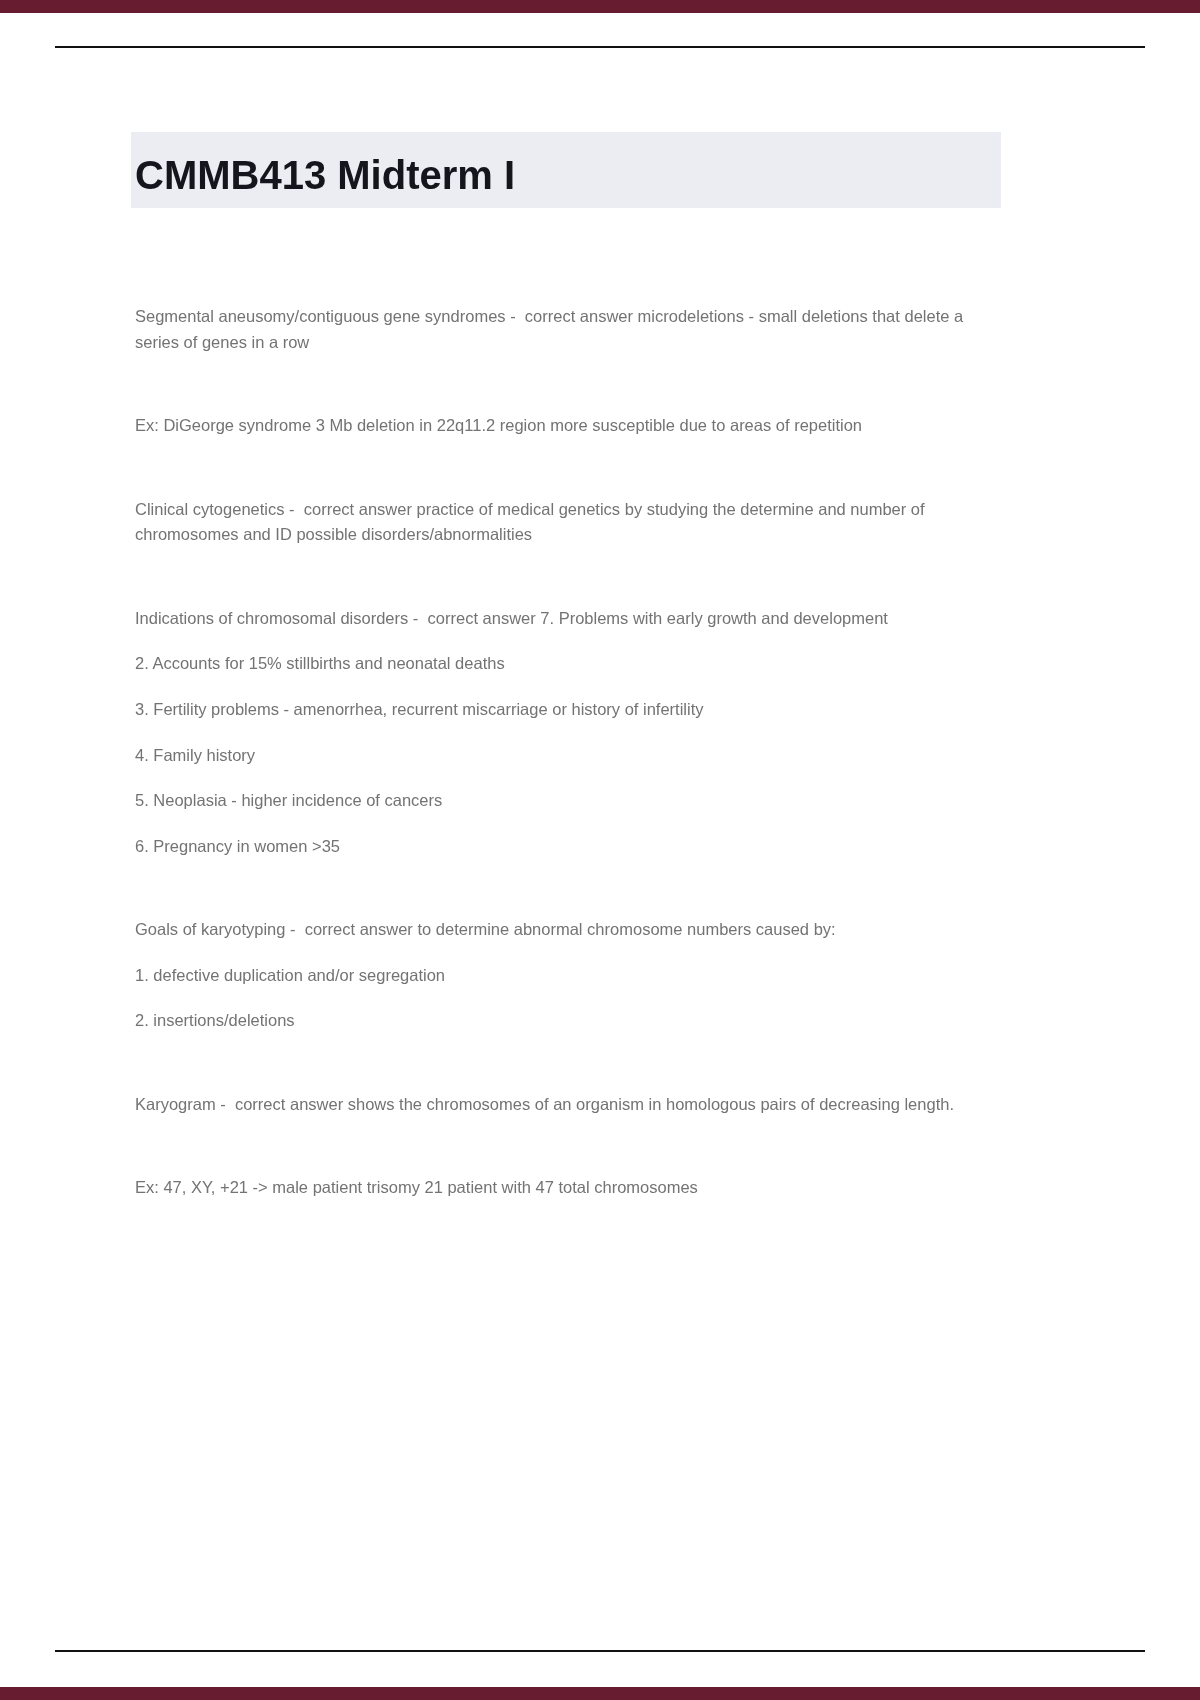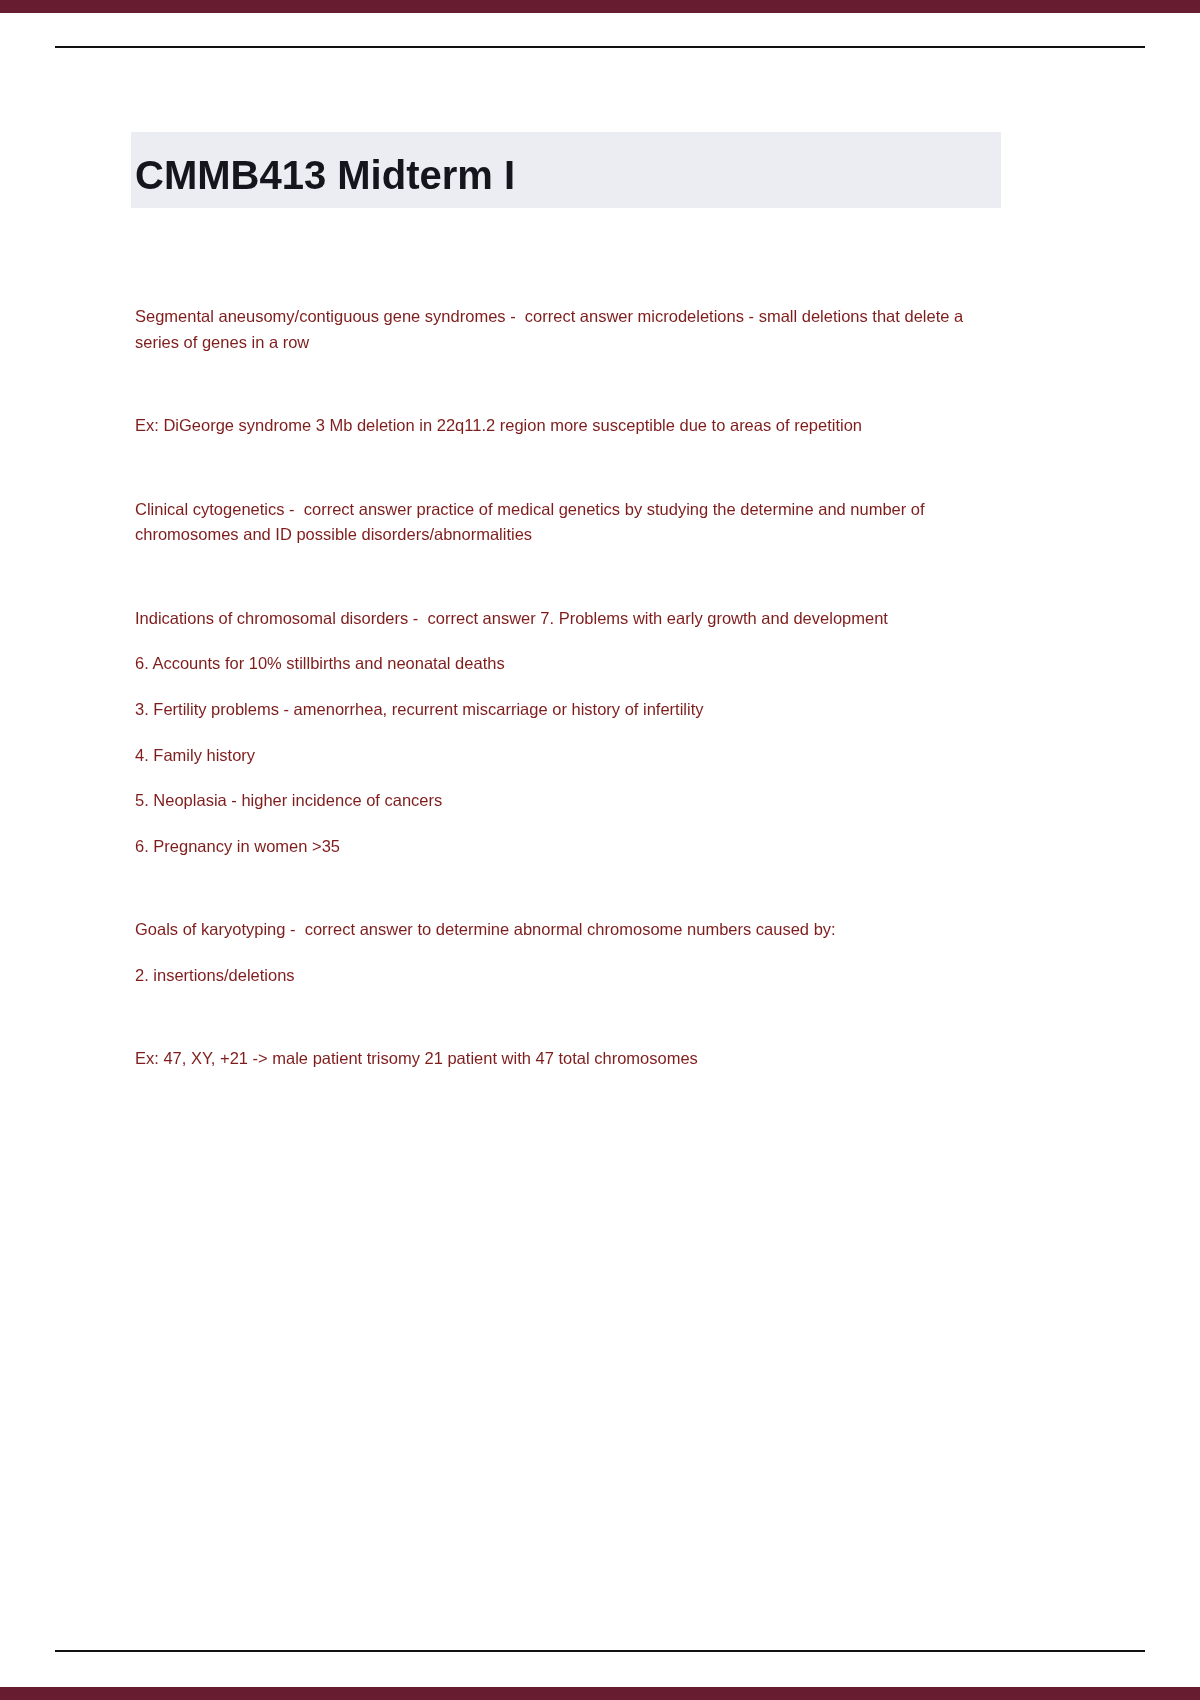--- a/index.html
+++ b/index.html
@@ -56,21 +56,21 @@
   .body-text {
     margin-top: 96px;
   }
   .qa-block {
     margin-bottom: 58px;
   }
   .qa-block p {
     margin: 0 0 20px 0;
     font-size: 16.5px;
     line-height: 1.55;
-    color: #7f1d1d;
+    color: #737373;
     white-space: pre-wrap;
   }
   .qa-block p:last-child {
     margin-bottom: 0;
   }
 </style>
 </head>
 <body>
 
 <div class="edge-bar top"></div>
@@ -91,33 +91,37 @@
     <div class="qa-block">
       <p>Ex: DiGeorge syndrome 3 Mb deletion in 22q11.2 region more susceptible due to areas of repetition</p>
     </div>
 
     <div class="qa-block">
       <p>Clinical cytogenetics -  correct answer practice of medical genetics by studying the determine and number of chromosomes and ID possible disorders/abnormalities</p>
     </div>
 
     <div class="qa-block">
       <p>Indications of chromosomal disorders -  correct answer 7. Problems with early growth and development</p>
-      <p>6. Accounts for 10% stillbirths and neonatal deaths</p>
+      <p>2. Accounts for 15% stillbirths and neonatal deaths</p>
       <p>3. Fertility problems - amenorrhea, recurrent miscarriage or history of infertility</p>
       <p>4. Family history</p>
       <p>5. Neoplasia - higher incidence of cancers</p>
       <p>6. Pregnancy in women &gt;35</p>
     </div>
 
 
     <div class="qa-block">
       <p>Goals of karyotyping -  correct answer to determine abnormal chromosome numbers caused by:</p>
+      <p>1. defective duplication and/or segregation</p>
       <p>2. insertions/deletions</p>
     </div>
 
+    <div class="qa-block">
+      <p>Karyogram -  correct answer shows the chromosomes of an organism in homologous pairs of decreasing length.</p>
+    </div>
 
     <div class="qa-block">
       <p>Ex: 47, XY, +21 -&gt; male patient trisomy 21 patient with 47 total chromosomes</p>
     </div>
 
   </div>
 </div>
 
 <div class="rule bottom"></div>
 <div class="edge-bar bottom"></div>

